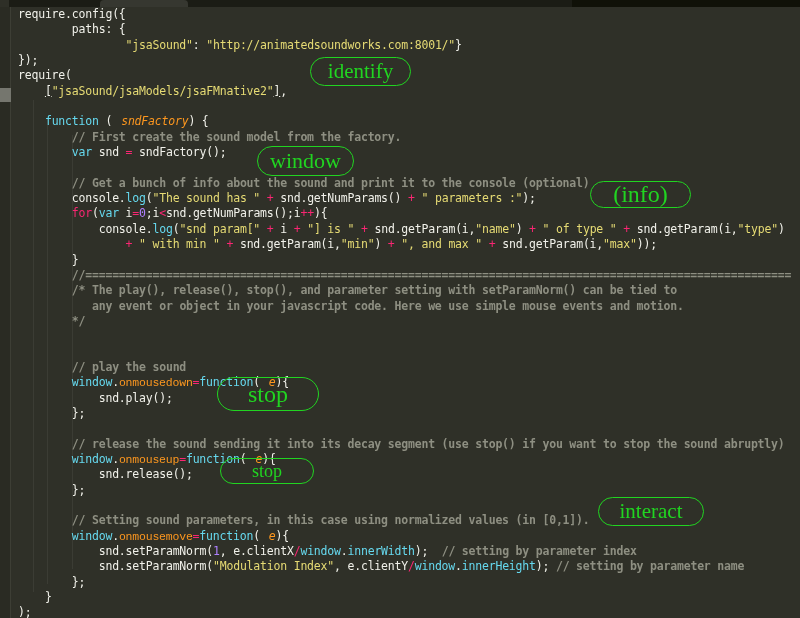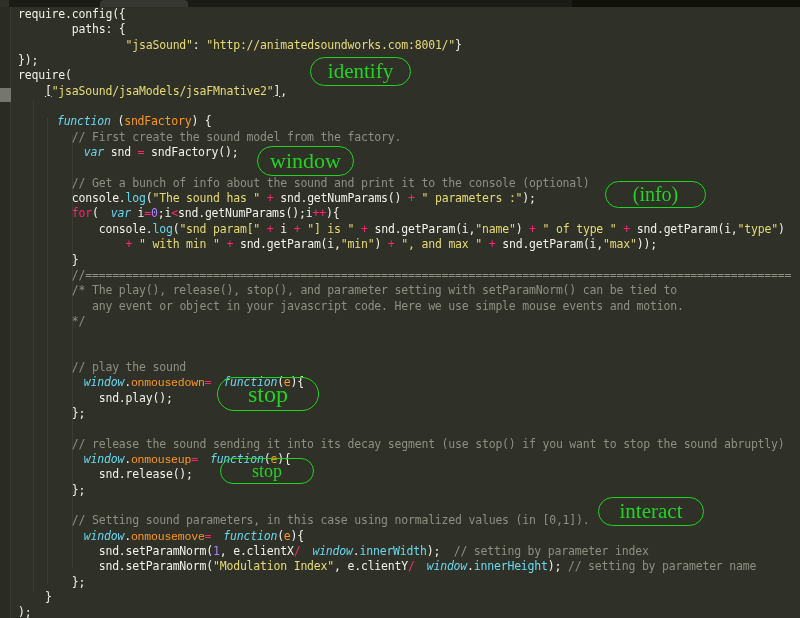--- a/index.html
+++ b/index.html
@@ -24,35 +24,35 @@
   .guide-1{left:33px;top:100px;height:492px;}
   .guide-2{left:47px;top:118px;height:466px;}
   .guide-3{left:72px;top:135px;height:434px;}
 
   .code{position:absolute;left:18px;top:7px;width:782px;height:613px;overflow:hidden;
         font-size:11.5px;letter-spacing:-0.2px;}
   .line{height:15.35px;line-height:15.35px;white-space:pre;}
   .tok-w{color:var(--fg);}
   .tok-wu{color:var(--fg);text-decoration:underline;}
   .tok-k{color:var(--keyword);}
-  .tok-b{color:var(--blue);font-style:italic;margin-left:12px;}
+  .tok-b{color:var(--blue);}
   .tok-bf{color:var(--blue);text-align:center;}
   .tok-s{color:var(--string);}
   .tok-n{color:var(--purple);}
-  .tok-p{color:var(--orange);}
+  .tok-p{color:var(--orange);font-style:italic;margin-left:9px;}
   .tok-o{color:var(--orange);font-family:Liberation Mono, monospace;}
-  .tok-c{color:var(--comment);}
+  .tok-c{color:var(--comment);font-weight:bold;}
 
   .ann{position:absolute;border:1.5px solid var(--annotation);color:var(--annotation);
        display:flex;align-items:center;justify-content:center;
        font-family:"Liberation Serif","DejaVu Serif",serif;font-size:21px;
        background:transparent;}
   .ann-identify{left:310px;top:57px;width:101px;height:29px;border-radius:15px;text-align:right;}
   .ann-create{left:257px;top:146px;width:97px;height:30px;border-radius:15px;font-size:22px;}
-  .ann-info{left:605px;top:181px;width:101px;height:27px;border-radius:14px;font-size:20px;}
+  .ann-info{left:590px;top:181px;width:101px;height:27px;border-radius:14px;font-size:24px;}
   .ann-play{left:217px;top:377px;width:102px;height:34px;border-radius:17px;font-size:24px;}
   .ann-stop{left:220px;top:458px;width:94px;height:26px;border-radius:16px;font-size:18px;}
   .ann-interact{left:598px;top:497px;width:106px;height:29px;border-radius:15px;text-align:center;}
 </style>
 </head>
 <body>
 
 <div class="topbar">
   <div class="corner"></div>
   <div class="tab"></div>

